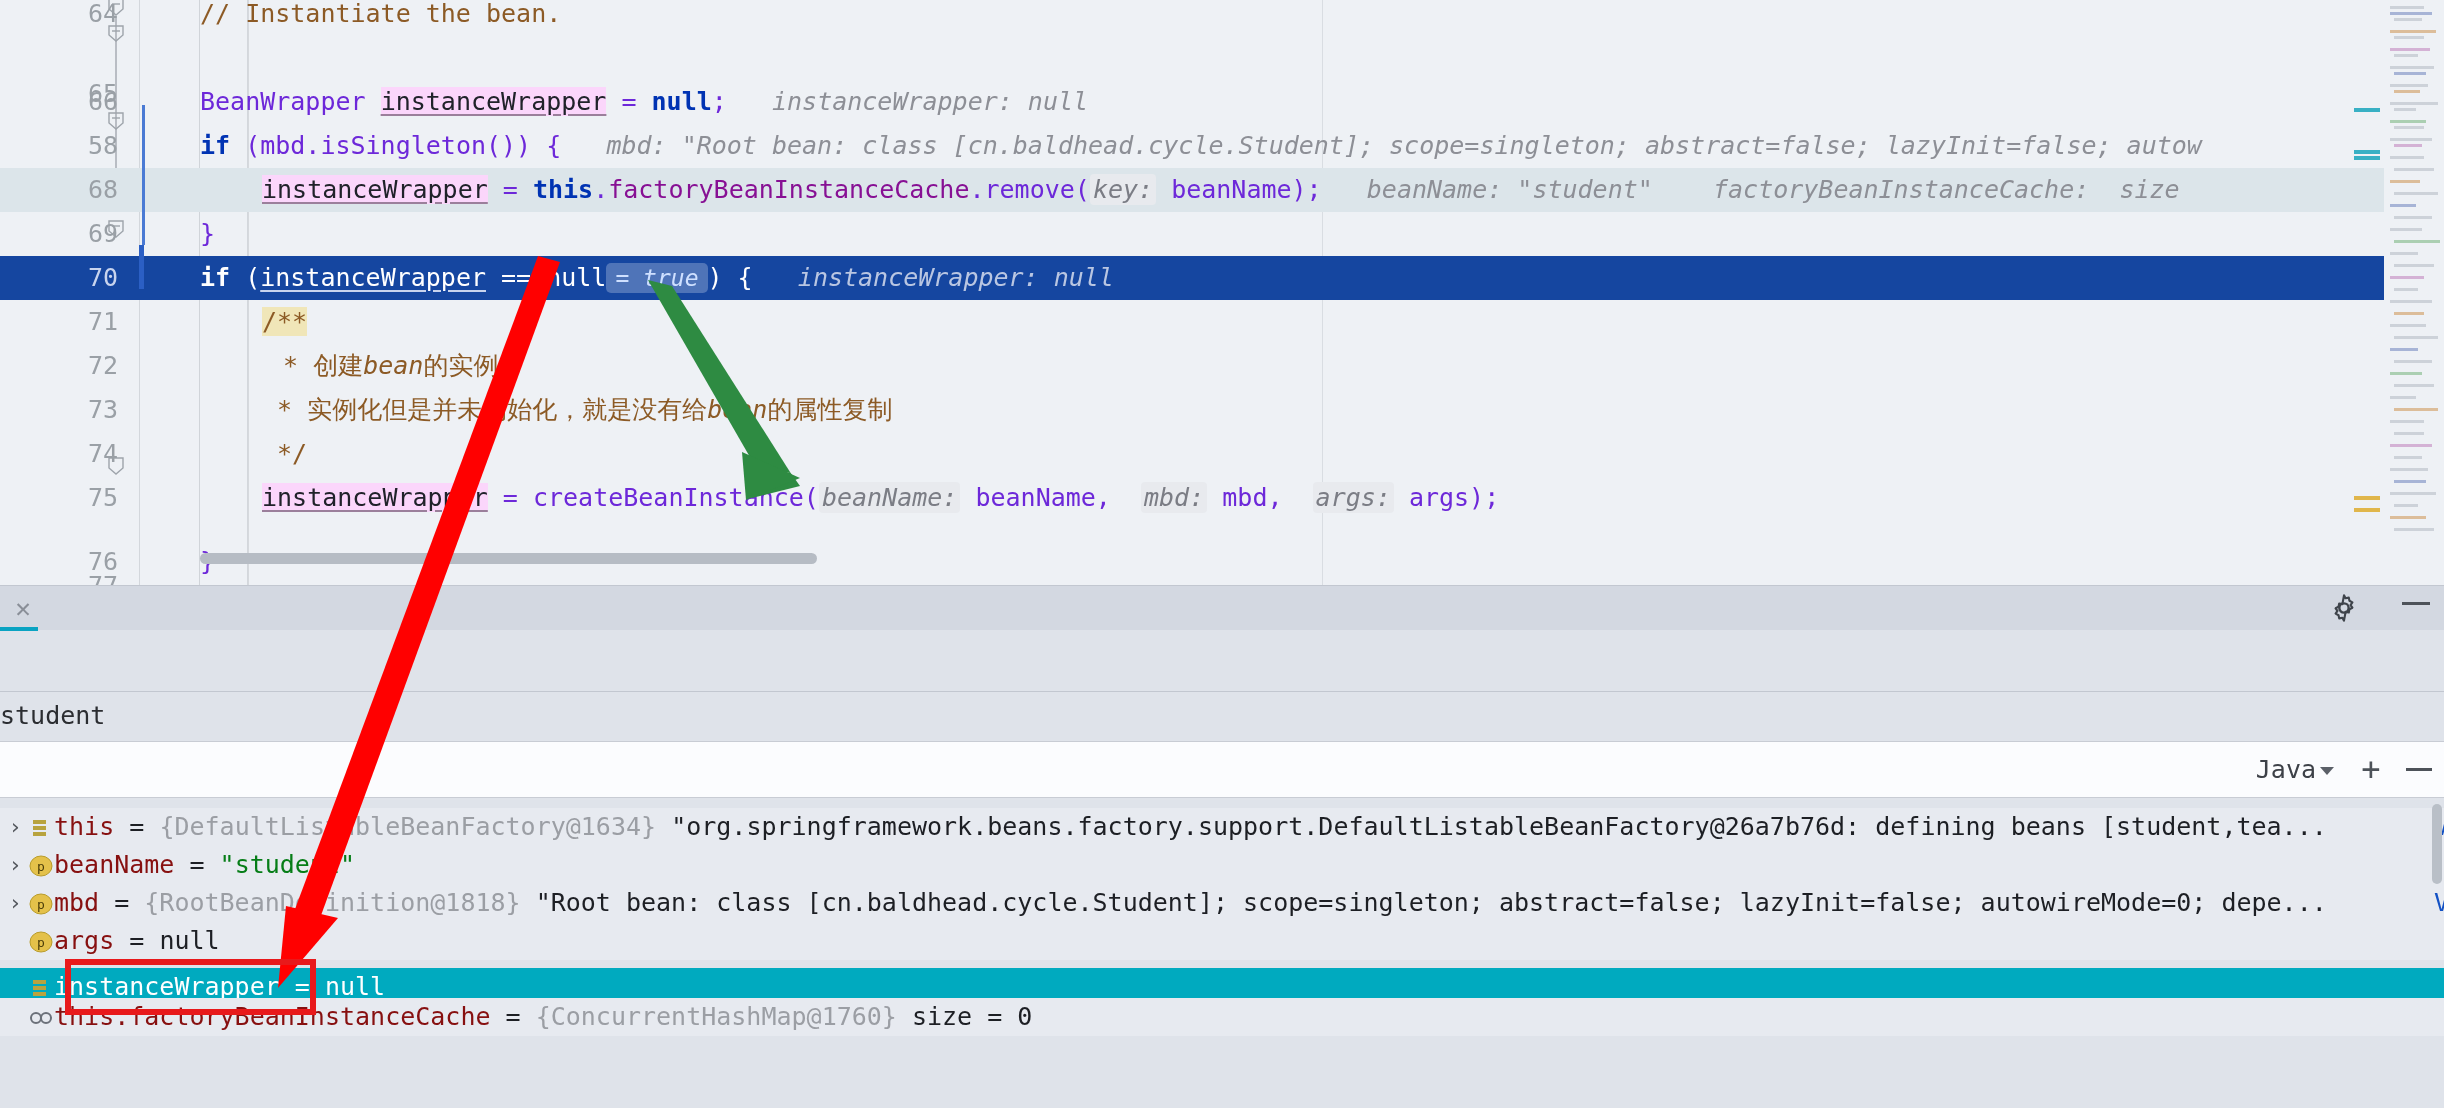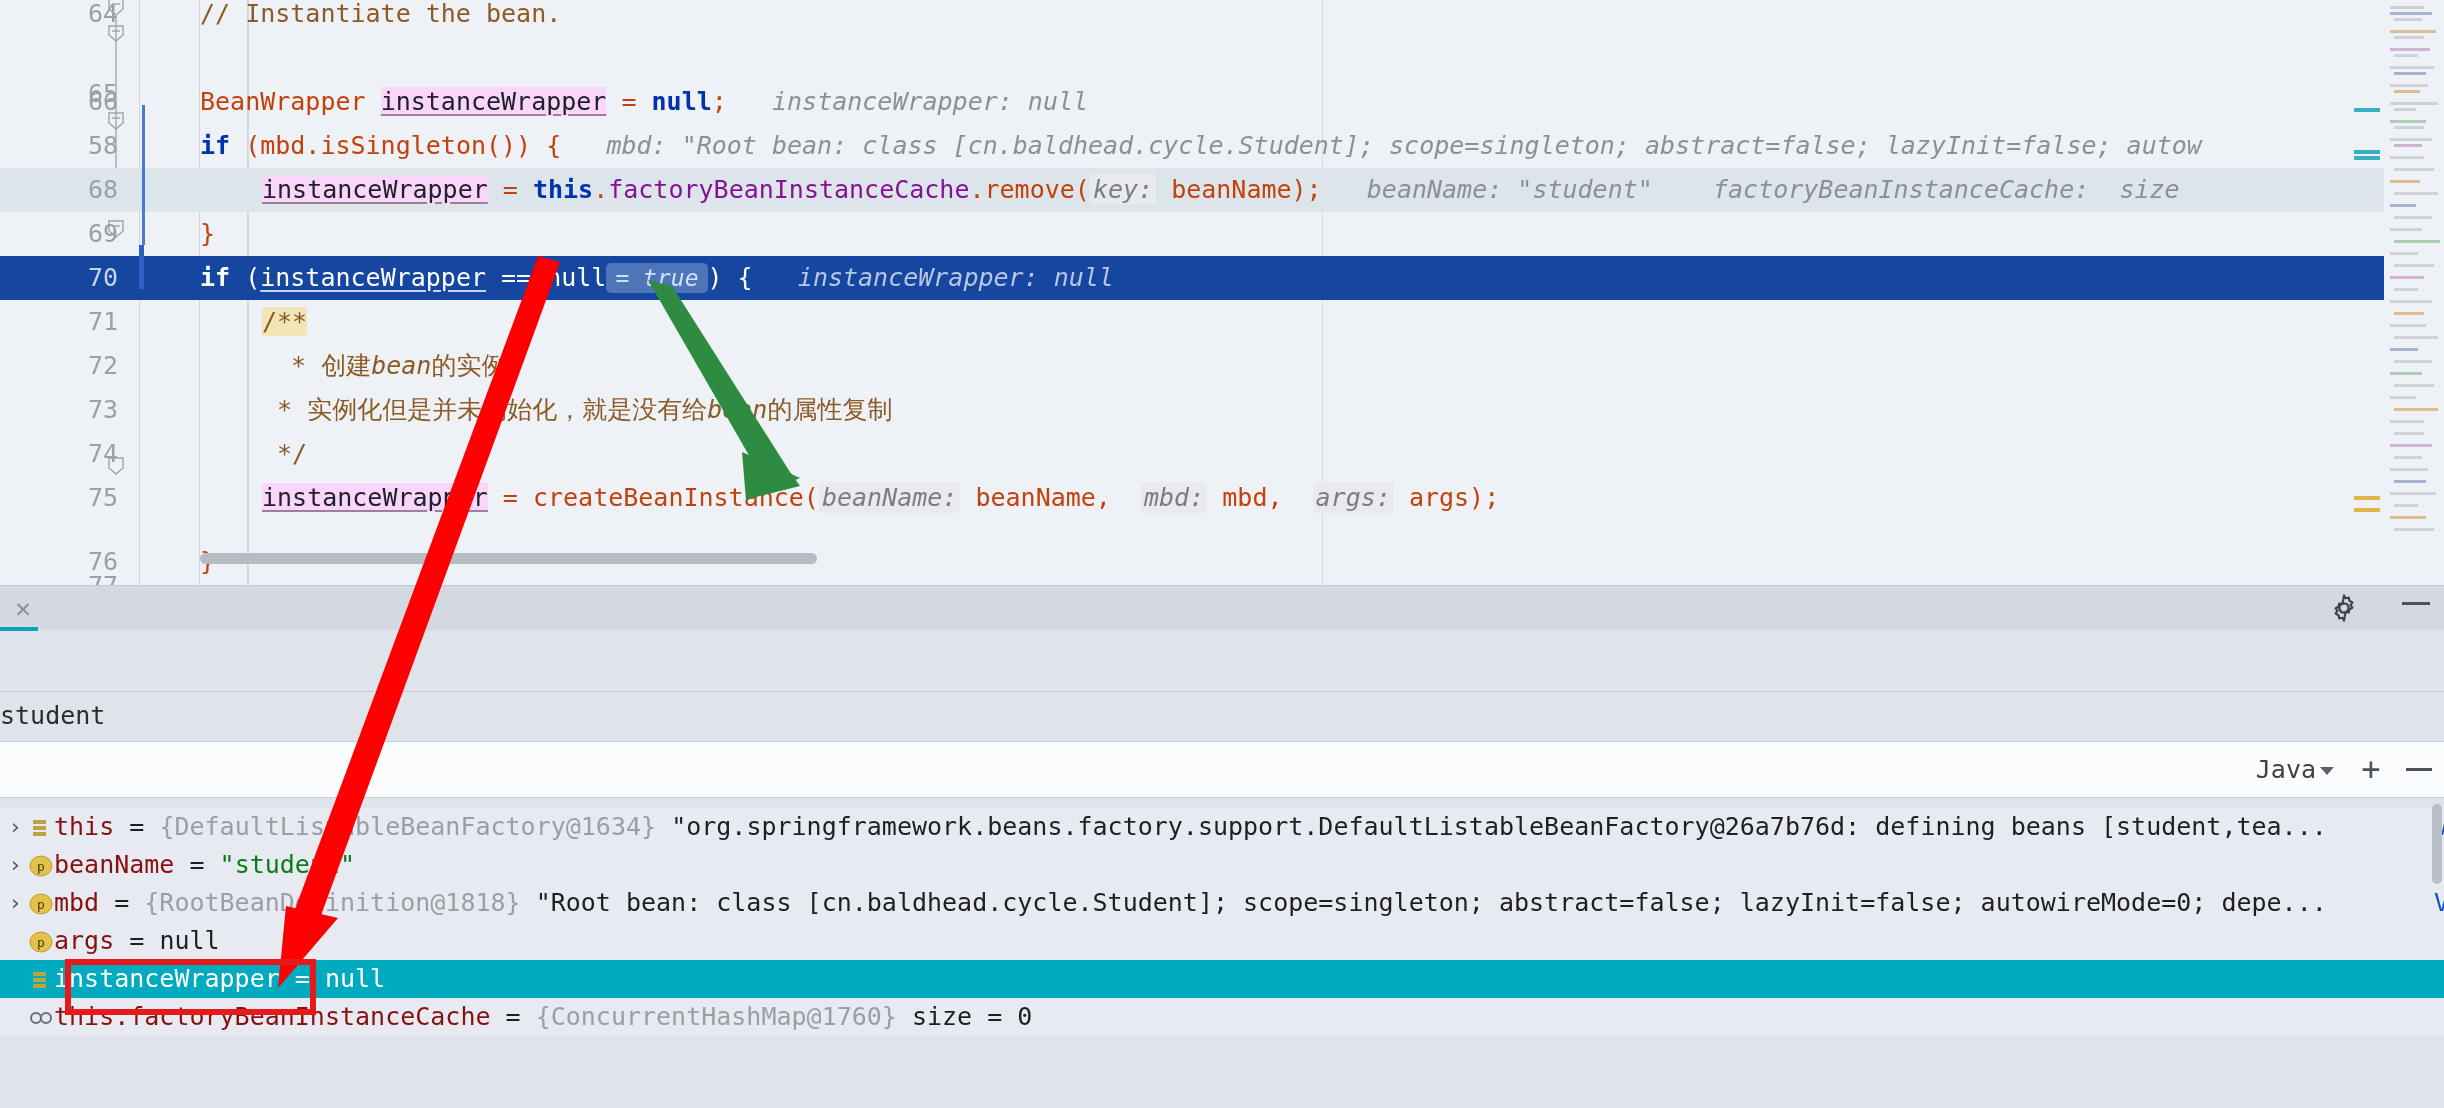--- a/index.html
+++ b/index.html
@@ -69,21 +69,21 @@
     position: absolute;
     left: 200px;
     white-space: pre;
     font-size: 25px;
     line-height: 44px;
     color: #20222a;
   }
 
   
   .t-kw      { color: #0033b3; font-weight: 700; }
-  .t-plain   { color: #c2410c; }
+  .t-plain   { color: #6d28d9; }
   .t-field   { color: #871094; }
   .t-comment { color: #8c5a25; }
   .t-hint    { color: #8d8f96; font-style: italic; font-weight: 400; }
   .t-hintbox {
     color: #7b7d85; font-style: italic;
     background: #e8eaee;
     border-radius: 4px;
     padding: 1px 3px;
   }
   .t-var-hl {
@@ -411,21 +411,21 @@
 
     <div id="code-lines">
         <div class="code-line" style="top: -8px;"><span class="lnum">64</span><span class="code-text" style="left: 200px;"><span class="t-comment">// Instantiate the bean.</span></span></div>
         <div class="code-line" style="top: 36px; margin-top: 36px;"><span class="lnum">65</span></div>
         <div class="code-line" style="top: 80px;"><span class="lnum">66</span><span class="code-text" style="left: 200px;"><span class="t-plain">BeanWrapper </span><span class="t-var-hl">instanceWrapper</span><span class="t-plain"> = </span><span class="t-kw">null</span><span class="t-plain">;   </span><span class="t-hint">instanceWrapper: null</span></span></div>
         <div class="code-line" style="top: 124px;"><span class="lnum">58</span><span class="code-text" style="left: 200px;"><span class="t-kw">if</span><span class="t-plain"> (mbd.isSingleton()) {   </span><span class="t-hint">mbd: "Root bean: class [cn.baldhead.cycle.Student]; scope=singleton; abstract=false; lazyInit=false; autow</span></span></div>
         <div class="code-line ln-exec" style="top: 168px;"><span class="lnum">68</span><span class="code-text" style="left: 262px;"><span class="t-var-hl">instanceWrapper</span><span class="t-plain"> = </span><span class="t-kw">this</span><span class="t-plain">.</span><span class="t-field">factoryBeanInstanceCache</span><span class="t-plain">.remove(</span><span class="t-hintbox">key:</span><span class="t-plain"> beanName);   </span><span class="t-hint">beanName: "student"    factoryBeanInstanceCache:  size</span></span></div>
         <div class="code-line" style="top: 212px;"><span class="lnum">69</span><span class="code-text" style="left: 200px;"><span class="t-plain">}</span></span></div>
         <div class="code-line ln-current" style="top: 256px;"><span class="lnum">70</span><span class="code-text" style="left: 200px;"><span class="t-kw">if</span><span class="t-plain"> (</span><span class="t-var-hl">instanceWrapper</span><span class="t-plain"> == null</span><span class="badge-true">= true</span><span class="t-plain">) {   </span><span class="t-hint">instanceWrapper: null</span></span></div>
         <div class="code-line" style="top: 300px;"><span class="lnum">71</span><span class="code-text" style="left: 262px;"><span class="t-comment doc-hl">/**</span></span></div>
-        <div class="code-line" style="top: 344px;"><span class="lnum">72</span><span class="code-text" style="left: 276px; text-align: right;"><span class="t-comment"> * 创建</span><span class="t-comment t-italic">bean</span><span class="t-comment">的实例</span></span></div>
+        <div class="code-line" style="top: 344px;"><span class="lnum">72</span><span class="code-text" style="left: 268px; text-align: right;"><span class="t-comment"> * 创建</span><span class="t-comment t-italic">bean</span><span class="t-comment">的实例</span></span></div>
         <div class="code-line" style="top: 388px;"><span class="lnum">73</span><span class="code-text" style="left: 262px;"><span class="t-comment"> * 实例化但是并未初始化，就是没有给</span><span class="t-comment t-italic">bean</span><span class="t-comment">的属性复制</span></span></div>
         <div class="code-line" style="top: 432px;"><span class="lnum">74</span><span class="code-text" style="left: 262px;"><span class="t-comment"> */</span></span></div>
         <div class="code-line" style="top: 476px;"><span class="lnum">75</span><span class="code-text" style="left: 262px;"><span class="t-var-hl">instanceWrapper</span><span class="t-plain"> = createBeanInstance(</span><span class="t-hintbox">beanName:</span><span class="t-plain"> beanName,  </span><span class="t-hintbox">mbd:</span><span class="t-plain"> mbd,  </span><span class="t-hintbox">args:</span><span class="t-plain"> args);</span></span></div>
         <div class="code-line" style="top: 520px; margin-top: 20px;"><span class="lnum">76</span><span class="code-text" style="left: 200px;"><span class="t-plain">}</span></span></div>
         <div class="code-line" style="top: 564px;"><span class="lnum">77</span><span class="code-text" style="left: 200px;"></span></div>
       </div>
 
     <div class="exec-marker" style="top:245px;"></div>
     <div class="indent-guide" style="left:142px; top:105px; height:140px; background:#4a7ad4; width:3px;"></div>
 
@@ -528,21 +528,21 @@
               <text x="13" y="18" font-size="13" text-anchor="middle" fill="#4a3c08" font-family="monospace">p</text>
             </svg></span><span class="vr-text"><span class="vn">beanName</span><span class="vv-plain"> = </span><span class="vv-str">"student"</span></span></div>
         <div class="var-row" style="top: 298px;"><span class="vr-chevron">›</span><span class="vr-icon"><svg width="26" height="26" viewBox="0 0 26 26">
               <ellipse cx="13" cy="13" rx="11" ry="10" fill="#e4c14a" stroke="#b99c2a" stroke-width="1"></ellipse>
               <text x="13" y="18" font-size="13" text-anchor="middle" fill="#4a3c08" font-family="monospace">p</text>
             </svg></span><span class="vr-text"><span class="vn">mbd</span><span class="vv-plain"> = </span><span class="vv-ref">{RootBeanDefinition@1818} </span><span class="vv-plain">"Root bean: class [cn.baldhead.cycle.Student]; scope=singleton; abstract=false; lazyInit=false; autowireMode=0; depe...</span><span class="vi-link" style="position: absolute; left: 2380px;">Vi</span></span></div>
         <div class="var-row" style="top: 336px;"><span class="vr-icon"><svg width="26" height="26" viewBox="0 0 26 26">
               <ellipse cx="13" cy="13" rx="11" ry="10" fill="#e4c14a" stroke="#b99c2a" stroke-width="1"></ellipse>
               <text x="13" y="18" font-size="13" text-anchor="middle" fill="#4a3c08" font-family="monospace">p</text>
             </svg></span><span class="vr-text"><span class="vn">args</span><span class="vv-plain"> = </span><span class="vv-plain">null</span></span></div>
-        <div class="var-row selected" style="top: 374px;"><span class="vr-icon"><svg width="26" height="26" viewBox="0 0 26 26">
+        <div class="var-row selected" style="top: 382px;"><span class="vr-icon"><svg width="26" height="26" viewBox="0 0 26 26">
               <rect x="5" y="5" width="13" height="4" fill="#b8a33e"></rect>
               <rect x="5" y="11" width="13" height="4" fill="#b8a33e"></rect>
               <rect x="5" y="17" width="13" height="4" fill="#b8a33e"></rect>
             </svg></span><span class="vr-text"><span class="vn">instanceWrapper</span><span class="vv-plain"> = </span><span class="vv-plain">null</span></span></div>
         <div class="var-row" style="top: 412px;"><span class="vr-icon"><svg width="26" height="26" viewBox="0 0 26 26">
               <circle cx="8" cy="13" r="5" fill="none" stroke="#6b7079" stroke-width="2"></circle>
               <circle cx="18" cy="13" r="5" fill="none" stroke="#6b7079" stroke-width="2"></circle>
             </svg></span><span class="vr-text"><span class="vn">this.factoryBeanInstanceCache</span><span class="vv-plain"> = </span><span class="vv-ref">{ConcurrentHashMap@1760} </span><span class="vv-plain">size = 0</span></span></div>
       </div>
 

